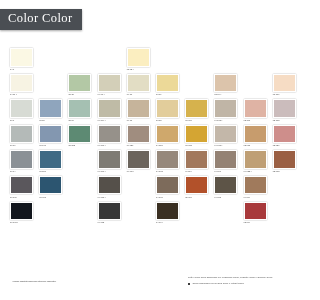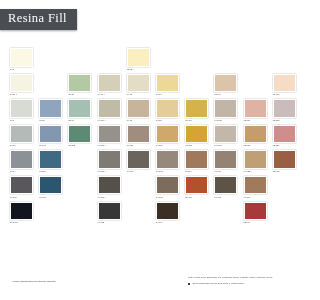--- a/index.html
+++ b/index.html
@@ -95,21 +95,21 @@
     display:block;
     font-size:2.4px;
     line-height:3.6px;
     color:#4a4a4a;
   }
 </style>
 </head>
 <body>
 
 <div class="title-banner">
-  <span class="title-text">Resina Fill</span>
+  <span class="title-text">Color Color</span>
 </div>
 
 <div class="swatch-grid">
     <div class="cell">
       <span class="chip" style="background: rgb(251, 248, 228);"></span>
       <span class="chip-code">04.1</span>
     </div>
     <div class="cell empty"></div>
     <div class="cell empty"></div>
     <div class="cell empty"></div>

